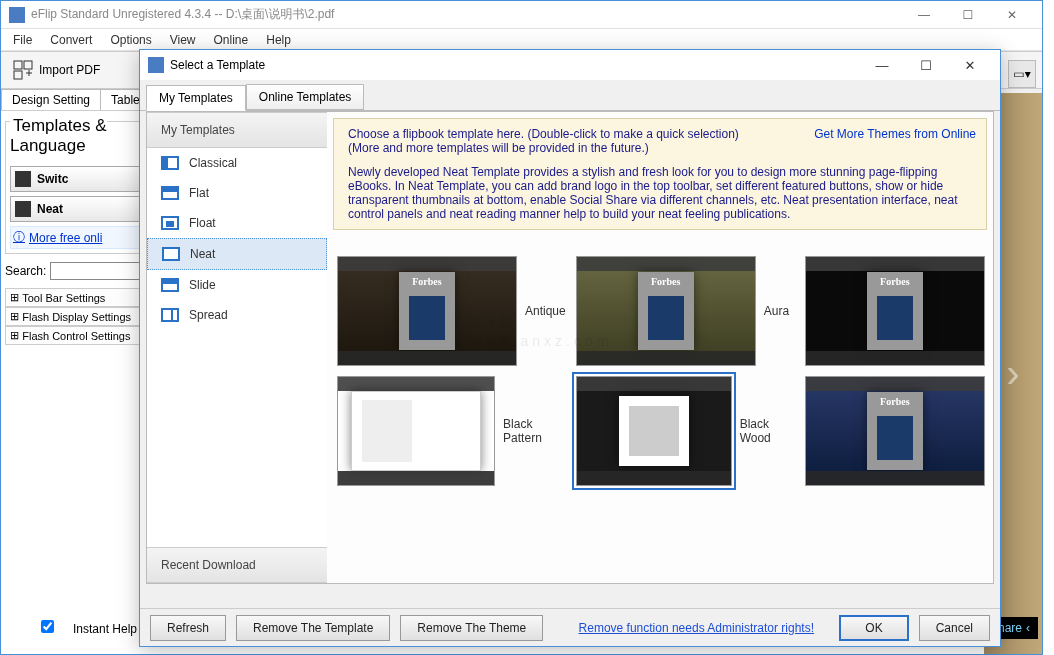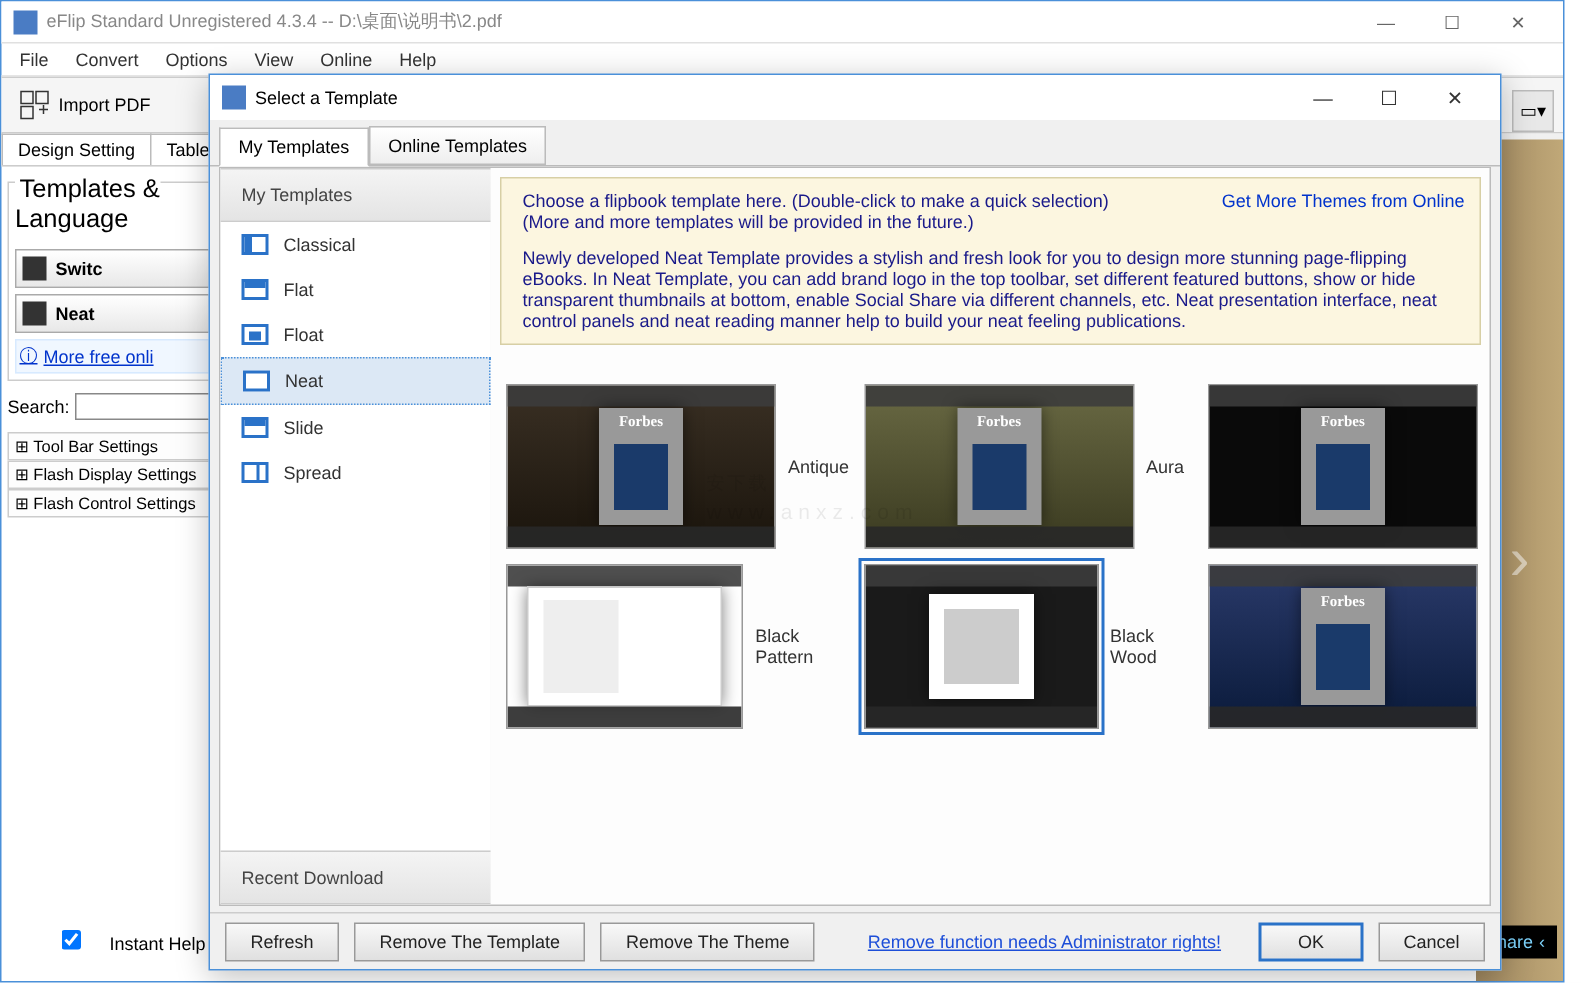--- a/index.html
+++ b/index.html
@@ -87,21 +87,21 @@
 .tpl .thumb.bg-bp .mag{ width:130px; height:80px; background:#fff; border:1px solid #ccc;}
 .tpl .thumb.bg-bp .mag::before{content:"";}
 .tpl .thumb.bg-bp .mag::after{ left:10px; top:8px; right:68px; bottom:8px; background:#eee;}
 .tpl .thumb.bg-bw{background:#1a1a1a;}
 .tpl .thumb.bg-bw .mag{width:70px;height:70px;background:#fff;}
 .tpl .thumb.bg-bw .mag::before{content:"";}
 .tpl .thumb.bg-bw .mag::after{left:10px;top:10px;right:10px;bottom:10px;background:#ccc;}
 .tpl .thumb.bg-elegant{background:linear-gradient(#2a3a6a,#0a1a3a);}
 .tpl .label{color:#333;}
 
-.modal-footer { height:38px; background:#f0f0f0; border-top:1px solid #ccc; display:flex; align-items:center; padding:0 10px; gap:10px;}
+.modal-footer { height:38px; background:#f0f0f0; border-top:1px solid #ccc; display:flex; align-items:center; padding:0 10px; gap:10px;margin-top:20px;}
 .btn { padding:5px 16px; background:linear-gradient(#f8f8f8,#e0e0e0); border:1px solid #999; color:#222; cursor:pointer;}
 .btn.primary { border:2px solid #2a72c8; padding:4px 24px;}
 .warn { color:#1d4ed8; flex:1; text-align:center; padding-left:10px;text-decoration:underline;}
 
 
 .watermark{position:absolute; left:470px; top:300px; font-size:28px; color:rgba(0,0,0,0.08); pointer-events:none; font-family:Arial; letter-spacing:2px;}
 .watermark small{display:block; font-size:14px; letter-spacing:4px;}
 </style>
 </head>
 <body>

